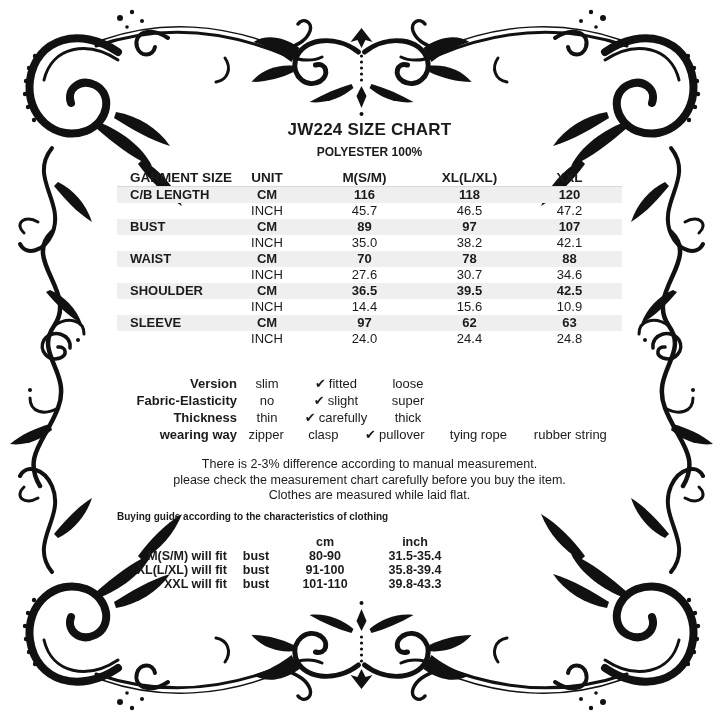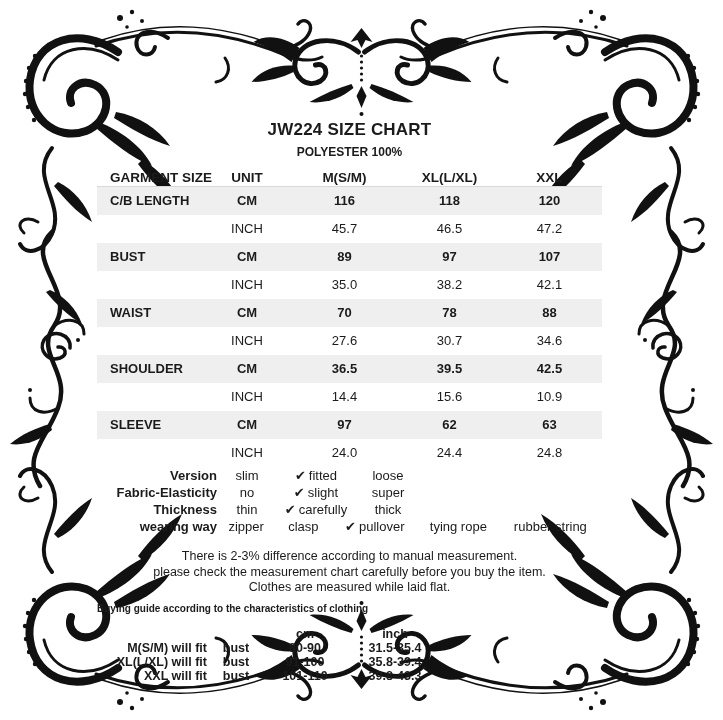--- a/index.html
+++ b/index.html
@@ -1,30 +1,30 @@
 <!DOCTYPE html>
 <html><head>
 <meta charset="utf-8">
 <style>
   html,body { margin:0; padding:0; background:#fff; }
   .canvas {
     position:relative; width:723px; height:720px; background:#ffffff;
     font-family:"Liberation Sans", sans-serif; color:#1b1b1b; overflow:hidden;
   }
   .border-svg { position:absolute; left:0; top:0; width:723px; height:720px; pointer-events:none; }
-  .content { position:absolute; left:97px; top:120px; width:505px; }
+  .content { position:absolute; left:117px; top:120px; width:505px; }
   .title { text-align:center; font-weight:bold; font-size:17px; line-height:20px; letter-spacing:.2px; }
   .subtitle { text-align:center; font-weight:bold; font-size:12px; line-height:15px; margin-top:5px; }
   .size-table { margin-top:9px; font-size:13px; }
-  .strow { display:grid; grid-template-columns:110px 80px 115px 95px 105px; height:28px; line-height:16px; align-items:center; }
+  .strow { display:grid; grid-template-columns:110px 80px 115px 95px 105px; height:16px; line-height:16px; align-items:center; }
   .strow > div { text-align:center; white-space:nowrap; }
   .strow > div:first-child { text-align:left; padding-left:13px; font-weight:bold; }
   .strow.header { font-weight:bold; font-size:13.5px; height:17px; border-bottom:1px solid #d8d8d8; }
   .strow.cm-row { background:#efefef; font-weight:bold; }
-  .attrs { margin-top:0; font-size:13px; }
+  .attrs { margin-top:28px; font-size:13px; }
   .attr-row { display:flex; height:17px; line-height:17px; align-items:center; }
   .attr-label { width:120px; text-align:right; font-weight:bold; flex:none; white-space:nowrap; }
   .attr-opt { display:inline-block; text-align:center; white-space:nowrap; }
   .check { margin-right:3px; font-size:13px; }
   .notes { margin-top:14px; text-align:center; font-size:12.5px; line-height:15.5px; }
   .bg-heading { font-weight:bold; font-size:10px; line-height:19px; margin-top:3px; }
   .bguide { margin-top:9px; font-size:12.5px; font-weight:bold; }
   .bgrow { display:grid; grid-template-columns:110px 58px 80px 100px; height:14px; line-height:14px; }
   .bgrow > div { text-align:center; white-space:nowrap; }
   .bgrow > div:first-child { text-align:right; }

